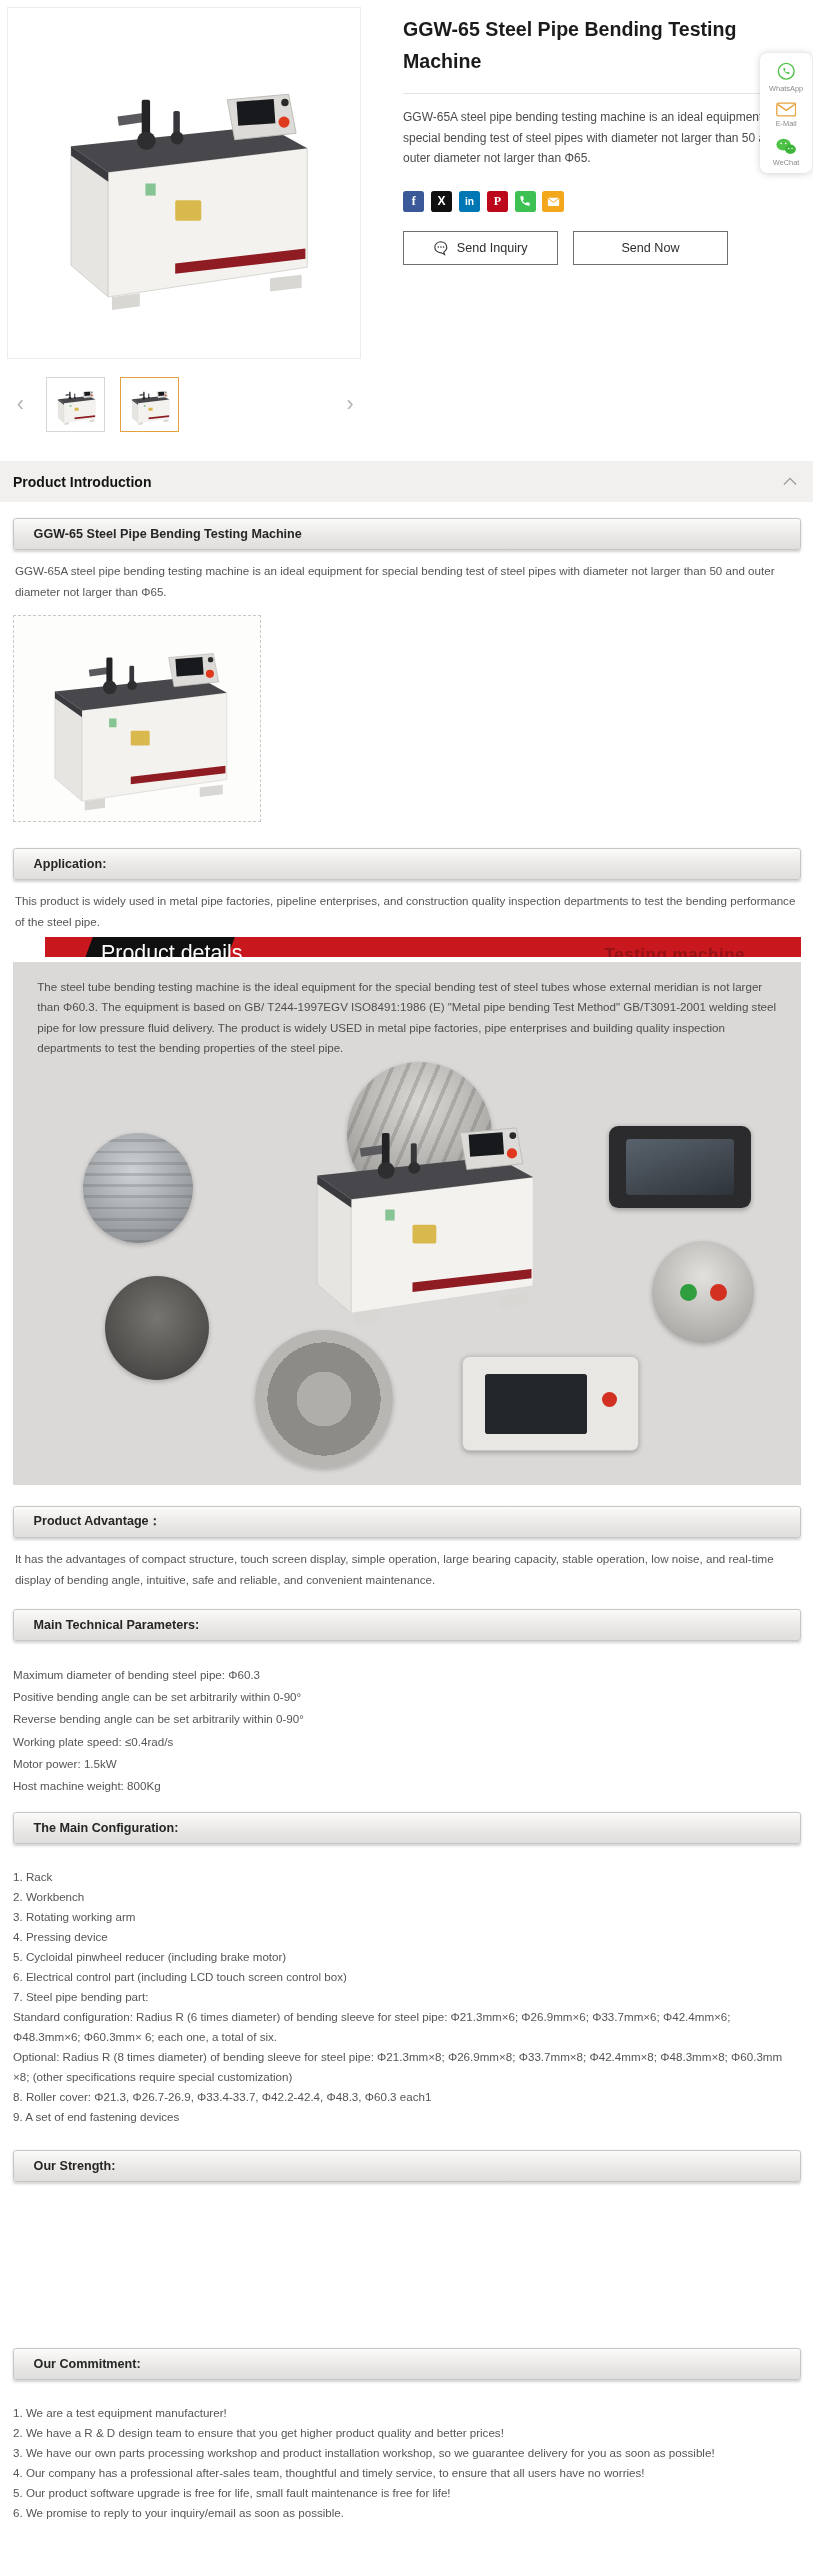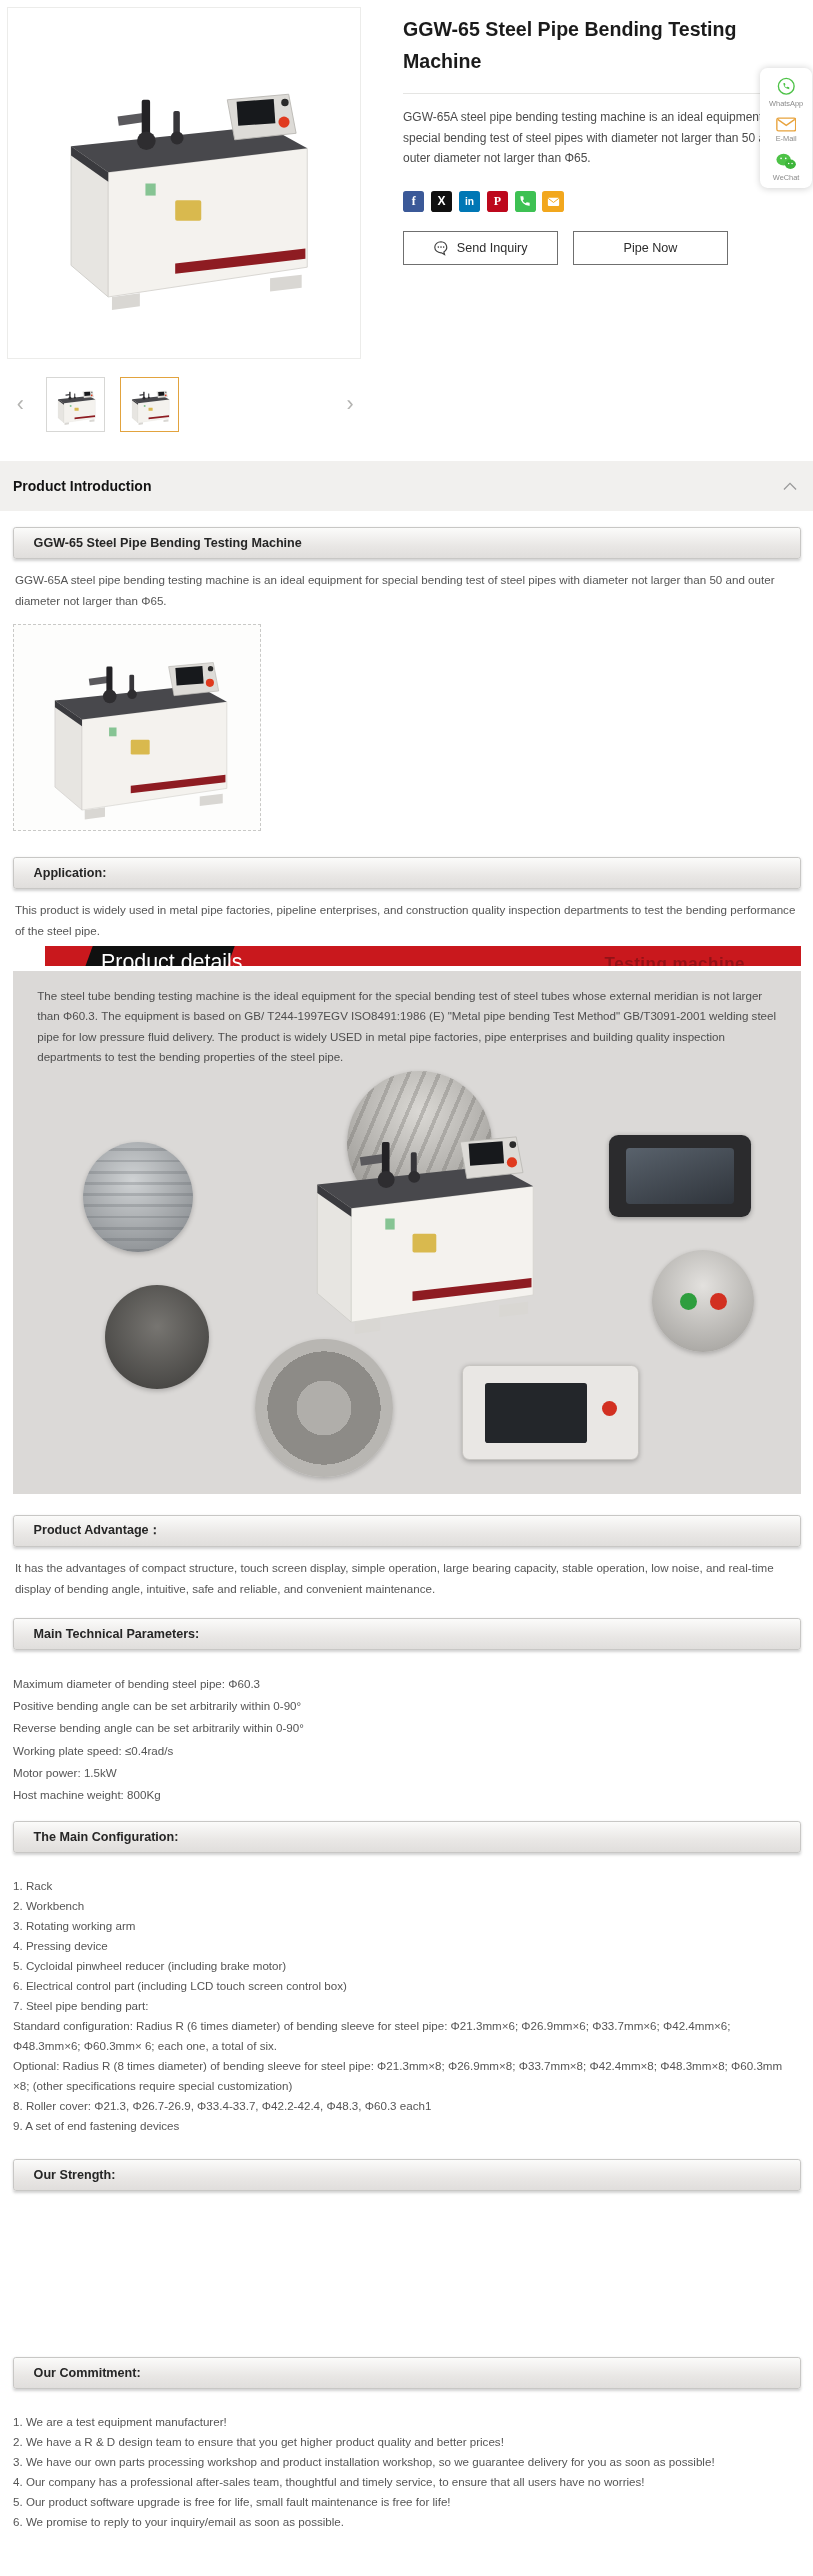--- a/index.html
+++ b/index.html
@@ -43,28 +43,28 @@
     background:#fff; display:flex; align-items:center; justify-content:center; cursor:pointer; }
   .thumb svg { width:48px; height:44px; }
   .thumb-1 { left:39px; }
   .thumb-2 { left:113px; border-color:#e2a33e; }
   .thumb-arrow { position:absolute; top:13px; color:#b4b4b2; font-size:21.4px; cursor:pointer;
     line-height:28px; }
   .thumb-prev { left:9.3px; }
   .thumb-next { left:339px; }
 
   
-  .contact-panel { position:absolute; right:1.9px; top:68px; width:52px; background:#fff;
+  .contact-panel { position:absolute; right:1.9px; top:53px; width:52px; background:#fff;
     border-radius:7.4px; box-shadow:0 0.9px 7.4px rgba(0,0,0,.18); padding:8.4px 0 6.5px;
     display:flex; flex-direction:column; align-items:center; gap:9.3px; z-index:9; }
   .contact-item { display:flex; flex-direction:column; align-items:center; gap:1.9px; cursor:pointer; }
   .contact-label { font-size:7.4px; color:#8a8a8a; }
 
   
-  .accordion { height:50px; background:#f1f0ee; display:flex; align-items:center;
+  .accordion { height:41px; background:#f1f0ee; display:flex; align-items:center;
     justify-content:space-between; padding:0 17px 0 13px; cursor:pointer; }
   .accordion-title { font-size:14px; font-weight:bold; color:#141414; }
 
   
   .content { padding:0 13px; }
   .sec-bar { height:32px; display:flex; align-items:center; padding:0 19.6px;
     background:linear-gradient(180deg,#fbfbfa 0%,#e9e7e5 60%,#e0dedc 100%);
     border:0.9px solid #c8c7c5; border-radius:2.8px; box-shadow:0 1.9px 2.8px rgba(0,0,0,.18);
     font-size:12.6px; font-weight:bold; color:#262626; }
   .body-text { font-size:11.6px; color:#555; line-height:20.5px; margin:11.2px 1.9px 0; }
@@ -192,21 +192,21 @@
       <button class="cta-btn">
         <svg width="16" height="16" viewBox="0 0 18 18">
             <path d="M9 2 a7 6.2 0 1 0 0 12.4 h.5 l3.5 2 -0.8-3 A7 6.2 0 0 0 9 2z" fill="none" stroke="#3f3f3f" stroke-width="1.3"></path>
             <circle cx="6" cy="8" r=".9" fill="#3f3f3f"></circle>
             <circle cx="9" cy="8" r=".9" fill="#3f3f3f"></circle>
             <circle cx="12" cy="8" r=".9" fill="#3f3f3f"></circle>
           </svg>
         <span>Send Inquiry</span>
       </button>
       <button class="cta-btn">
-        <span>Pipe Now</span>
+        <span>Send Now</span>
       </button>
     </div>
   </div>
 
   <div class="thumbs">
     <span class="thumb-arrow thumb-prev">‹</span>
     <div class="thumb thumb-1">
       <svg viewBox="0 0 320 300">
           <use href="#machine"></use>
         </svg>

